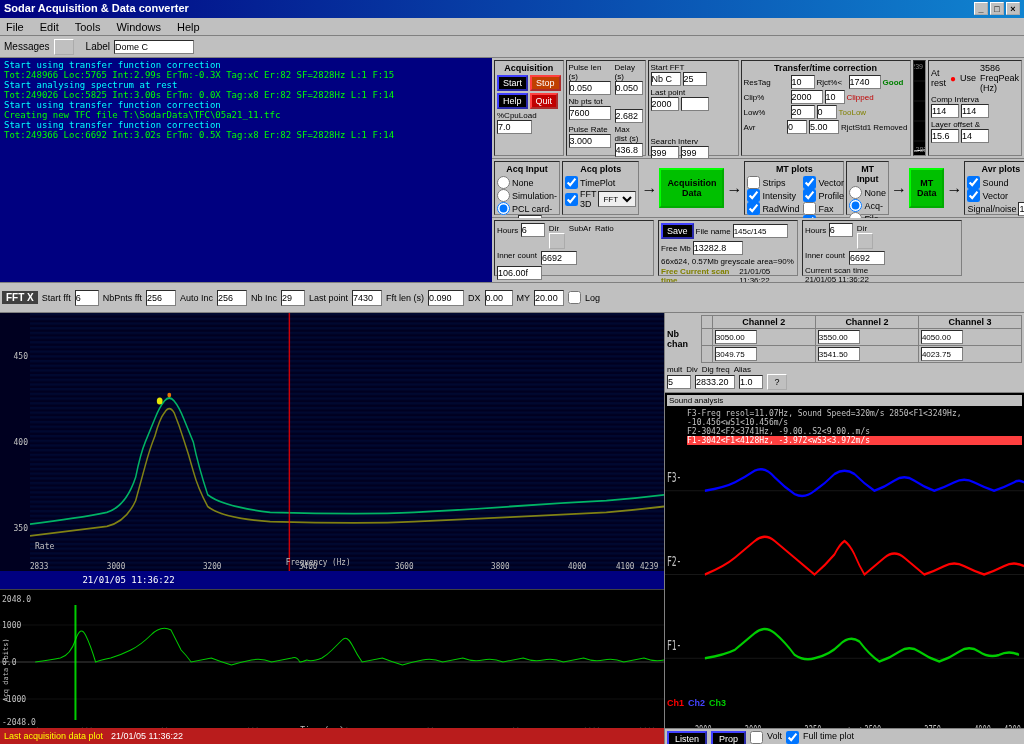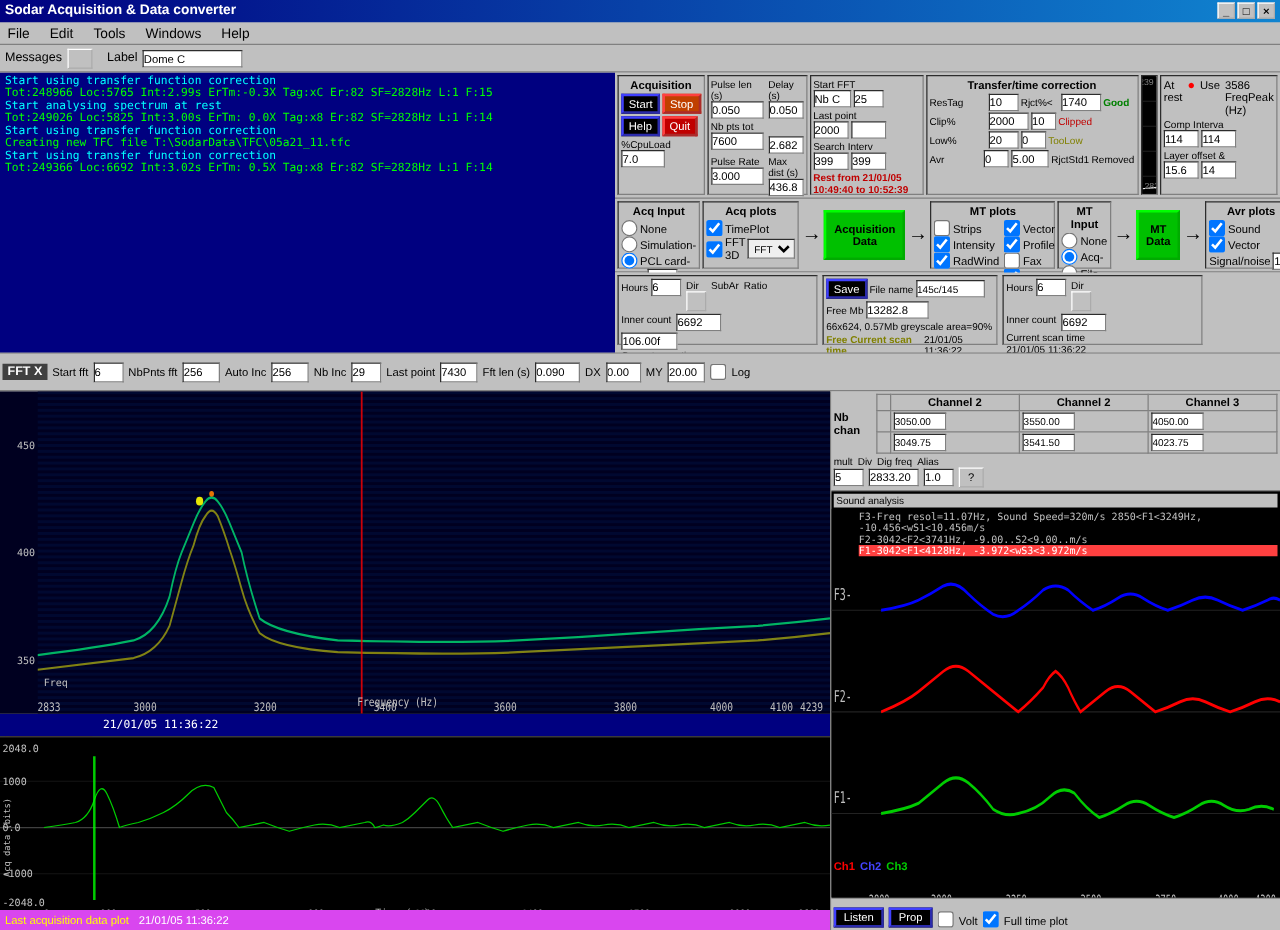--- a/index.html
+++ b/index.html
@@ -252,21 +252,21 @@
             <div style="width:85px;">
               <div style="font-size:8px;">Last point</div>
               <div style="display:flex;gap:2px;">
                 <input type="text" style="width: 28px; height: 14px; font-size: 9px;" value="2000">
                 <input type="text" style="width: 28px; height: 14px; font-size: 9px;" value="">
               </div>
             </div>
           </div>
           <div style="display:flex;gap:2px;margin-top:2px;flex-wrap:wrap;">
             <div style="width:85px;">
-              <div style="font-size:8px;">Search Interv</div>
+              <div style="font-size:8px;margin-top:24px;">Search Interv</div>
               <div style="display:flex;gap:2px;">
                 <input type="text" style="width: 28px; height: 14px; font-size: 9px;" value="399">
                 <input type="text" style="width: 28px; height: 14px; font-size: 9px;" value="399">
               </div>
             </div>
             <div style="width:85px;font-size:8px;">
               <div style="color:#c00000;font-weight:bold;">Rest from 21/01/05 10:49:40 to 10:52:39</div>
             </div>
           </div>
         </div>
@@ -317,21 +317,21 @@
           </svg>
           <div style="position:absolute;bottom:2px;left:2px;font-size:7px;color:#808080;">
             <span>2833.3000</span>
           </div>
           <div style="position:absolute;top:2px;right:2px;font-size:7px;color:#808080;">
             <span>4239</span>
           </div>
         </div>
 
         <div style="width:160px;background:#c0c0c0;padding:2px;font-size:9px;border:1px inset #808080;">
-          <div style="display:flex;gap:4px;margin-bottom:2px;">
+          <div style="display:flex;align-items:center;gap:4px;margin-bottom:2px;">
             <span>At rest</span>
             <span style="color:red;font-size:10px;">●</span>
             <span>Use</span>
             <span>3586 FreqPeak (Hz)</span>
           </div>
           <div style="display:flex;gap:4px;margin-bottom:2px;">
             <div>
               <div style="font-size:8px;">Comp Interva</div>
               <div style="display:flex;gap:2px;">
                 <input type="text" style="width: 28px; height: 14px; font-size: 9px;" value="114">
@@ -602,21 +602,21 @@
           <text x="380" y="218" fill="#c0c0c0" font-size="8" font-family="monospace">3600</text>
           <text x="480" y="218" fill="#c0c0c0" font-size="8" font-family="monospace">3800</text>
           <text x="560" y="218" fill="#c0c0c0" font-size="8" font-family="monospace">4000</text>
           <text x="610" y="218" fill="#c0c0c0" font-size="8" font-family="monospace">4100</text>
           <text x="635" y="218" fill="#c0c0c0" font-size="8" font-family="monospace">4239</text>
 
           <text x="300" y="215" fill="#c0c0c0" font-size="8" font-family="monospace" text-anchor="middle">Frequency (Hz)</text>
         </svg>
 
         <div style="position:absolute;bottom:20px;left:35px;color:#c0c0c0;font-size:8px;font-family:monospace;">
-          <span>Freq</span>
+          <span>Rate</span>
         </div>
       </div>
 
       <div style="height:18px;background:#000080;display:flex;align-items:center;padding:0 4px;gap:8px;">
         <span style="color:yellow;font-size:9px;font-family:monospace;background:#ef4444;margin-top:28px;">Power spectra</span>
         <span style="color:white;font-size:9px;font-family:monospace;">21/01/05 11:36:22</span>
       </div>
 
       <div style="height:155px;background:#000000;position:relative;border-top:1px solid #404040;overflow:hidden;">
         <svg width="100%" height="145" viewBox="0 0 660 145" preserveAspectRatio="none">
@@ -644,21 +644,21 @@
           <text x="415" y="143" fill="#c0c0c0" font-size="7" font-family="monospace">1400</text>
           <text x="500" y="143" fill="#c0c0c0" font-size="7" font-family="monospace">1700</text>
           <text x="580" y="143" fill="#c0c0c0" font-size="7" font-family="monospace">2000</text>
           <text x="635" y="143" fill="#c0c0c0" font-size="7" font-family="monospace">2682</text>
           <text x="320" y="143" fill="#c0c0c0" font-size="8" font-family="monospace" text-anchor="middle">Time (ms)</text>
 
           <text x="0" y="72" fill="#c0c0c0" font-size="7" font-family="monospace" transform="rotate(-90, 8, 72)" text-anchor="middle">Acq data (bits)</text>
         </svg>
 
         
-        <div style="position:absolute;bottom:0;left:0;right:0;height:16px;background:#d946ef;display:flex;align-items:center;padding:0 4px;gap:8px;">
+        <div style="position:absolute;bottom:0;left:0;right:0;height:16px;background:#b91c1c;display:flex;align-items:center;padding:0 4px;gap:8px;">
           <span style="color:yellow;font-size:9px;">Last acquisition data plot</span>
           <span style="color:white;font-size:9px;">21/01/05 11:36:22</span>
         </div>
       </div>
     </div>
 
     <div style="width:360px;display:flex;flex-direction:column;border-left:1px solid #808080;overflow:hidden;">
 
       <div style="background:#c0c0c0;padding:2px;border-bottom:1px solid #808080;">
         <div style="display:flex;gap:2px;margin-bottom:2px;align-items:center;">
@@ -741,21 +741,21 @@
         </div>
 
         
         <div style="position:absolute;bottom:20px;left:2px;display:flex;gap:4px;">
           <span style="color:red;font-size:9px;font-weight:bold;">Ch1</span>
           <span style="color:#4444ff;font-size:9px;font-weight:bold;">Ch2</span>
           <span style="color:#00cc00;font-size:9px;font-weight:bold;">Ch3</span>
         </div>
       </div>
 
-      <div style="height:26px;background:#c0c0c0;display:flex;align-items:flex-end;padding:2px;gap:4px;border-top:1px solid #808080;">
+      <div style="height:16px;background:#c0c0c0;display:flex;align-items:flex-start;padding:2px;gap:4px;border-top:1px solid #808080;">
         <button class="blue-btn" style="font-size:9px;padding:1px 6px;">Listen</button>
         <button class="blue-btn" style="font-size:9px;padding:1px 6px;">Prop</button>
         <input type="checkbox" style="">
         <span style="font-size:9px;">Volt</span>
         <input type="checkbox" checked="" style="">
         <span style="font-size:9px;">Full time plot</span>
       </div>
 
     </div>
   </div>

